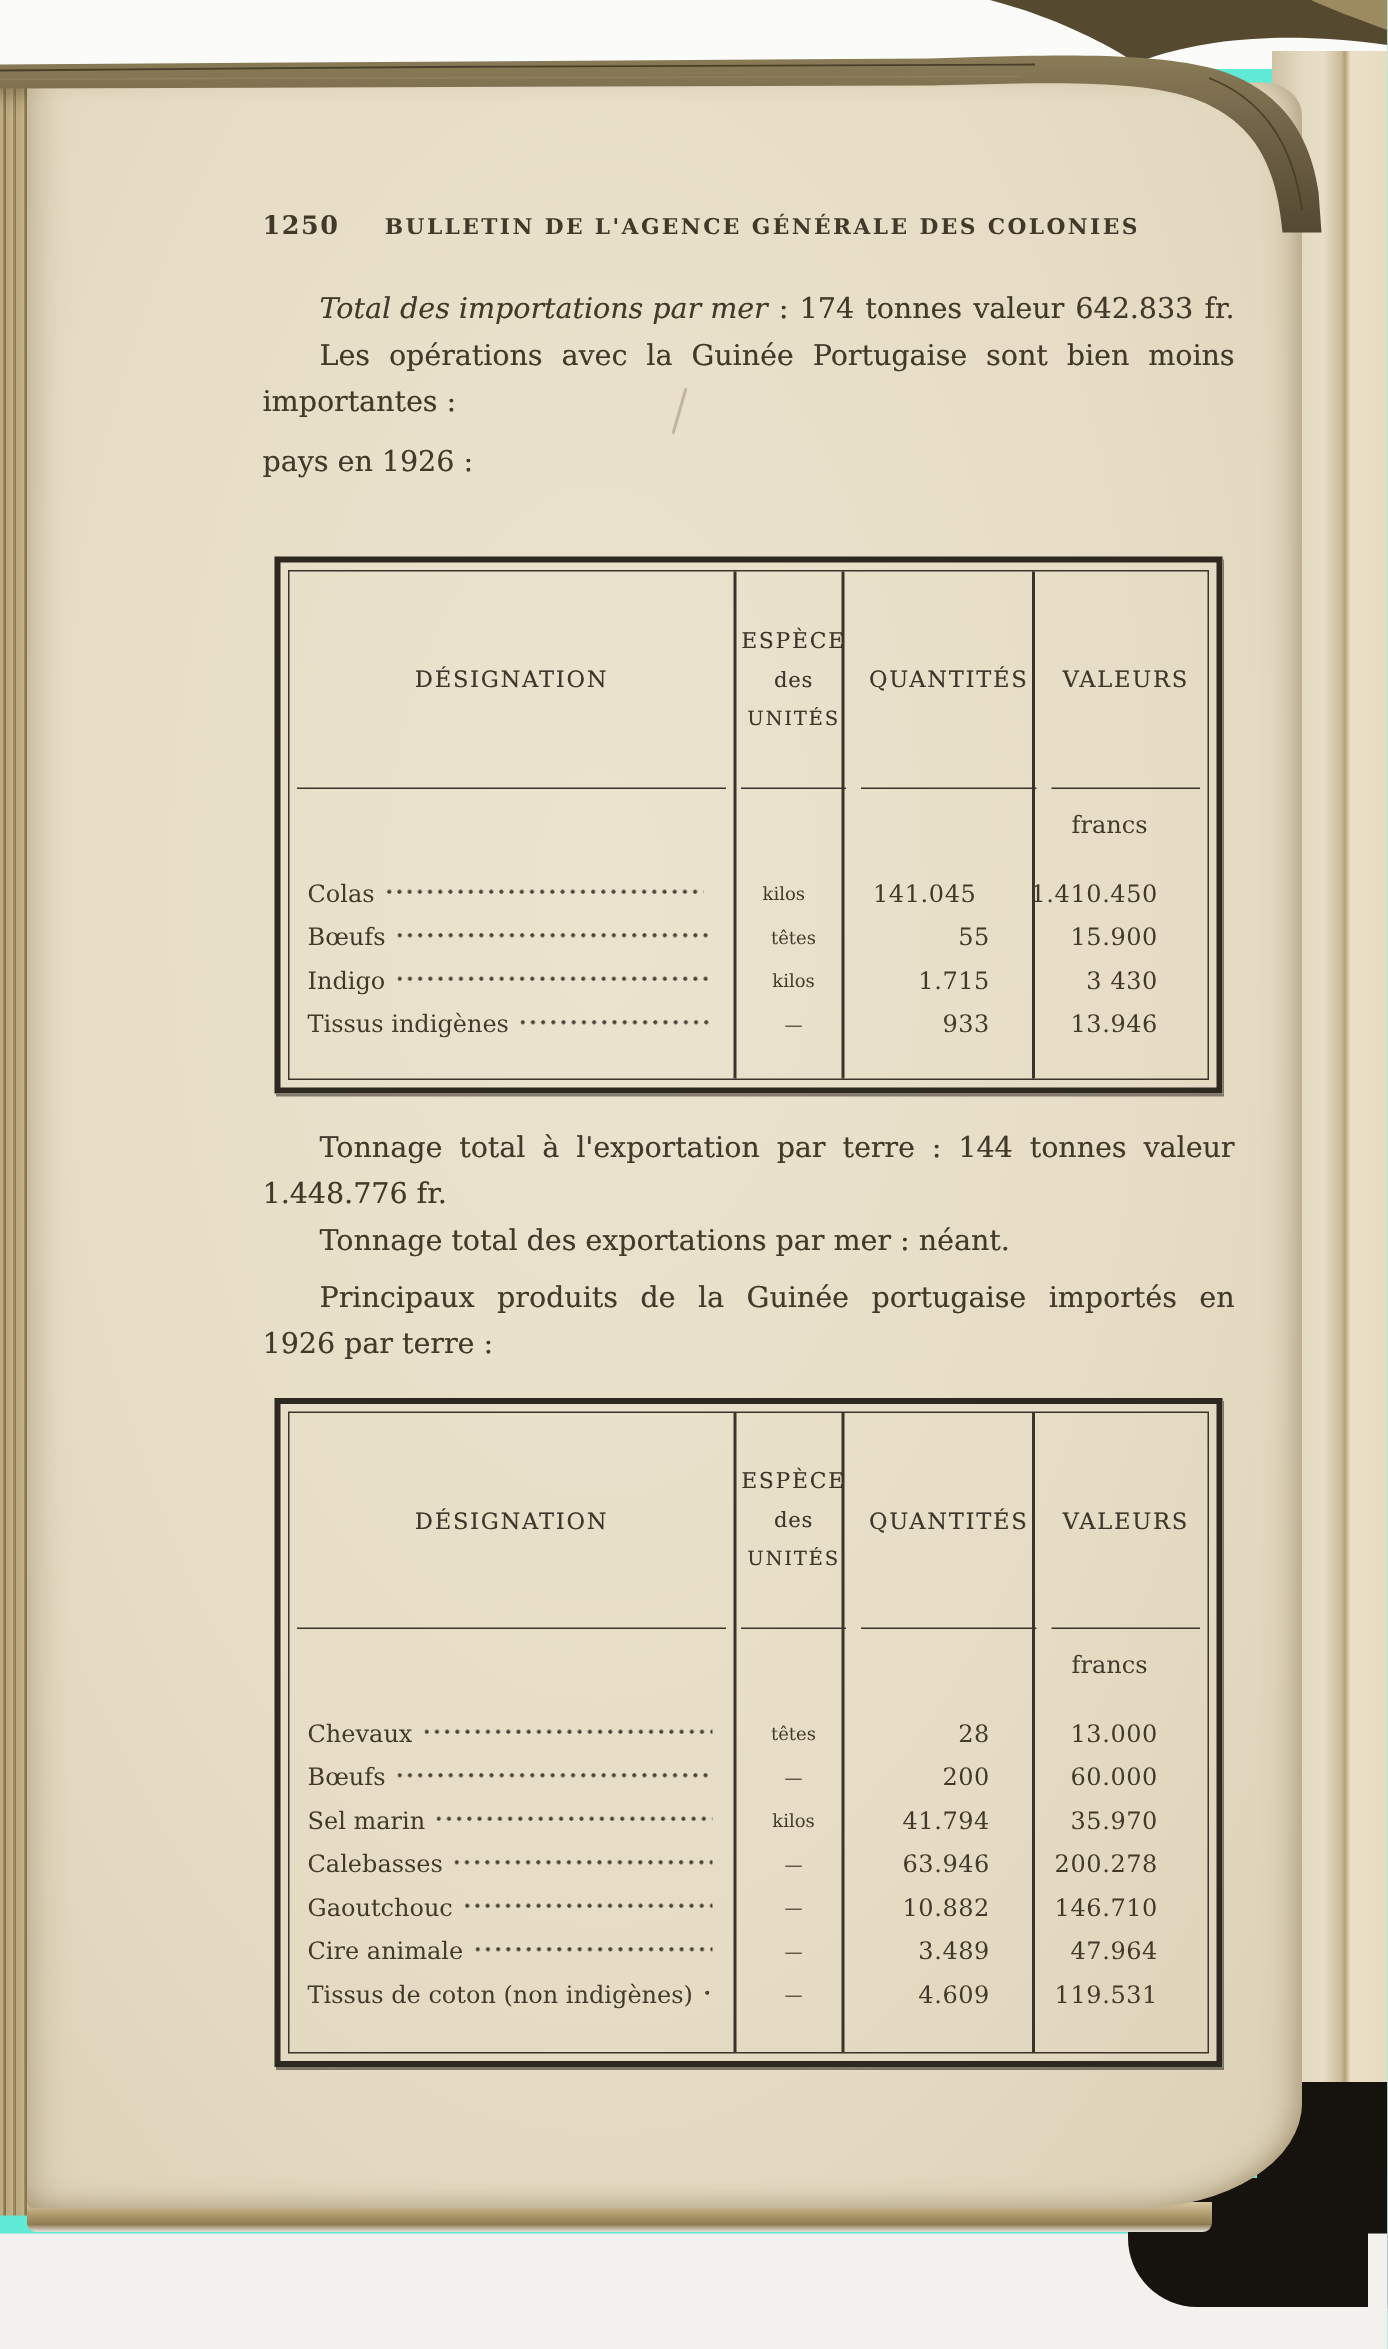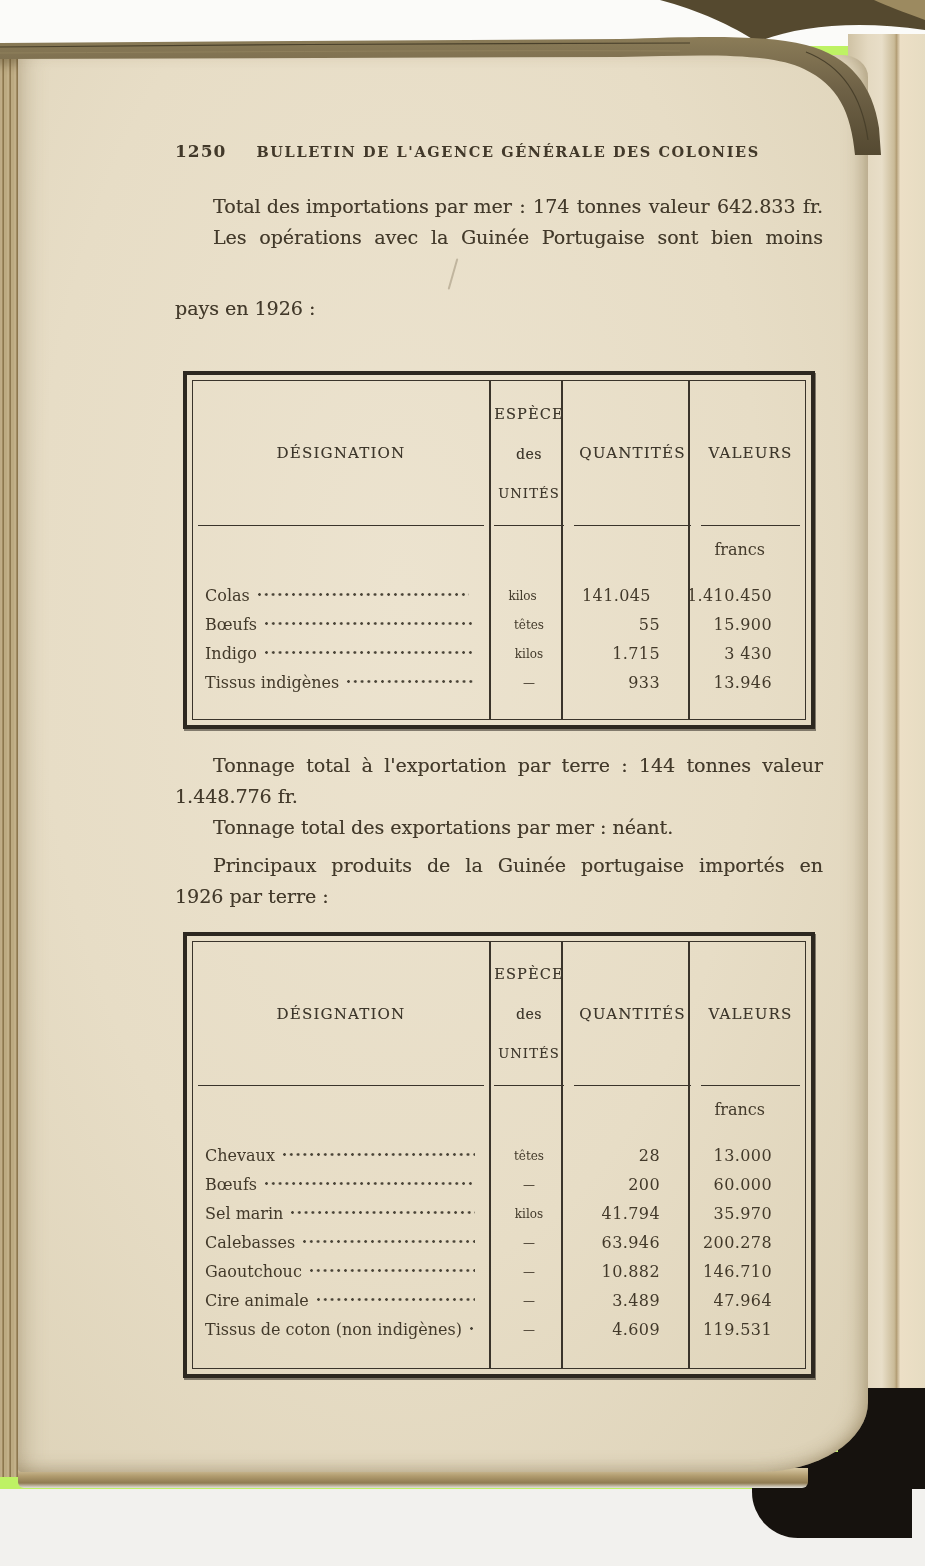--- a/index.html
+++ b/index.html
@@ -1,17 +1,17 @@
 <!DOCTYPE html>
 <html><head>
 <meta charset="utf-8">
 <style>
   html,body{margin:0;padding:0;background:#e9e7e3;}
   .scene{position:relative;width:925px;height:1566px;overflow:hidden;
-         background:#bef264;font-family:"DejaVu Serif",serif;color:#42392a;}
+         background:#5eead4;font-family:"DejaVu Serif",serif;color:#42392a;}
   .abs{position:absolute;}
 
   
   .top-white{left:0;top:0;width:925px;height:46px;background:#fbfbf9;}
   .page2{left:848px;top:34px;width:77px;height:1414px;
          background:linear-gradient(90deg,#cfc2a4 0,#e4d9c1 26%,#e8dec8 44%,#cabb98 60%,#b49f77 63%,#ecdfc6 68%,#e6dcc2 100%);}
   .black-corner{left:838px;top:1388px;width:87px;height:150px;background:#16120e;}
   .black-curl{left:752px;top:1452px;width:160px;height:86px;background:#16120e;border-radius:18px 0 0 46px;}
   .bottom-white{left:0;top:1489px;width:925px;height:77px;background:#f2f1ee;}
   .left-strip{left:0;top:57px;width:21px;height:1420px;
@@ -31,36 +31,36 @@
   
   .content{left:0;top:0;width:925px;height:1566px;}
   .running-head{left:175px;top:141px;width:645px;display:flex;align-items:baseline;}
   .page-number{font-size:17px;font-weight:bold;letter-spacing:1px;}
   .journal-title{flex:1;text-align:center;font-size:14.5px;font-weight:bold;letter-spacing:1.6px;
                  padding-right:30px;}
   .para{left:175px;width:648px;font-size:19px;line-height:31px;
         text-shadow:.2px .2px .3px rgba(60,50,35,.45);}
   .jline{text-align:justify;text-align-last:justify;white-space:nowrap;}
   .indent{padding-left:38px;box-sizing:border-box;}
-  .ital{}
+  .ital{font-style:italic;}
   .pen-mark{left:452px;top:258px;width:2px;height:32px;background:rgba(100,84,55,.30);
             transform:rotate(16deg);border-radius:2px;}
 
   
   .ptable{left:183px;width:632px;border:4px solid #2d2820;box-sizing:border-box;
           box-shadow:1px 2px 0 rgba(45,40,32,.55);}
   .table-inner{position:relative;margin:5px;border:1.5px solid #3a342b;height:calc(100% - 10px);
                box-sizing:border-box;display:flex;flex-direction:column;}
   .vline{position:absolute;top:0;bottom:0;width:2px;background:#3a342b;}
   .v1{left:296px}.v2{left:368px}.v3{left:495px}
   .thead{display:flex;}
   .th{display:flex;flex-direction:column;align-items:center;justify-content:center;
       font-size:15px;letter-spacing:1.2px;color:#3c362b;text-shadow:.2px .2px .3px rgba(60,50,35,.4);}
   .c1{width:296px;box-sizing:border-box;}
-  .c2{width:80px;box-sizing:border-box;gap:14px;}
+  .c2{width:80px;box-sizing:border-box;}
   .c3{width:127px;box-sizing:border-box;}
   .c4{flex:1;box-sizing:border-box;}
   .u1{font-size:14.5px;}
   .u2{font-size:14px;letter-spacing:.5px;text-transform:none;margin:10px 0;}
   .u3{font-size:13px;}
   .rule-row{display:flex;height:2px;}
   .rule-row > div > i{display:block;border-top:1.5px solid #3a342b;margin:0 5px;}
   .tbody{flex:1;padding-top:8px;}
   .francs-row{height:30px;display:flex;}
   .francs-cell{margin-left:auto;width:137px;text-align:right;padding-right:40px;
@@ -119,20 +119,21 @@
 
     <div class="abs running-head">
       <span class="page-number">1250</span>
       <span class="journal-title">BULLETIN DE L'AGENCE GÉNÉRALE DES COLONIES</span>
     </div>
 
     <div class="abs para jline" style="top:191px"><span class="ital indent" style="display:inline-block">Total des importations par mer</span><span> : 174 tonnes valeur 642.833 fr.</span></div>
 
     <div class="abs para" style="top:222px">
       <div class="jline indent">Les opérations avec la Guinée Portugaise sont bien moins</div>
+      <div>importantes :</div>
     </div>
 
     <div class="abs pen-mark"></div>
 
     <div class="abs para" style="top:293px">
       <div>pays en 1926 :</div>
     </div>
 
     <div class="abs ptable t1">
       <div class="table-inner">

